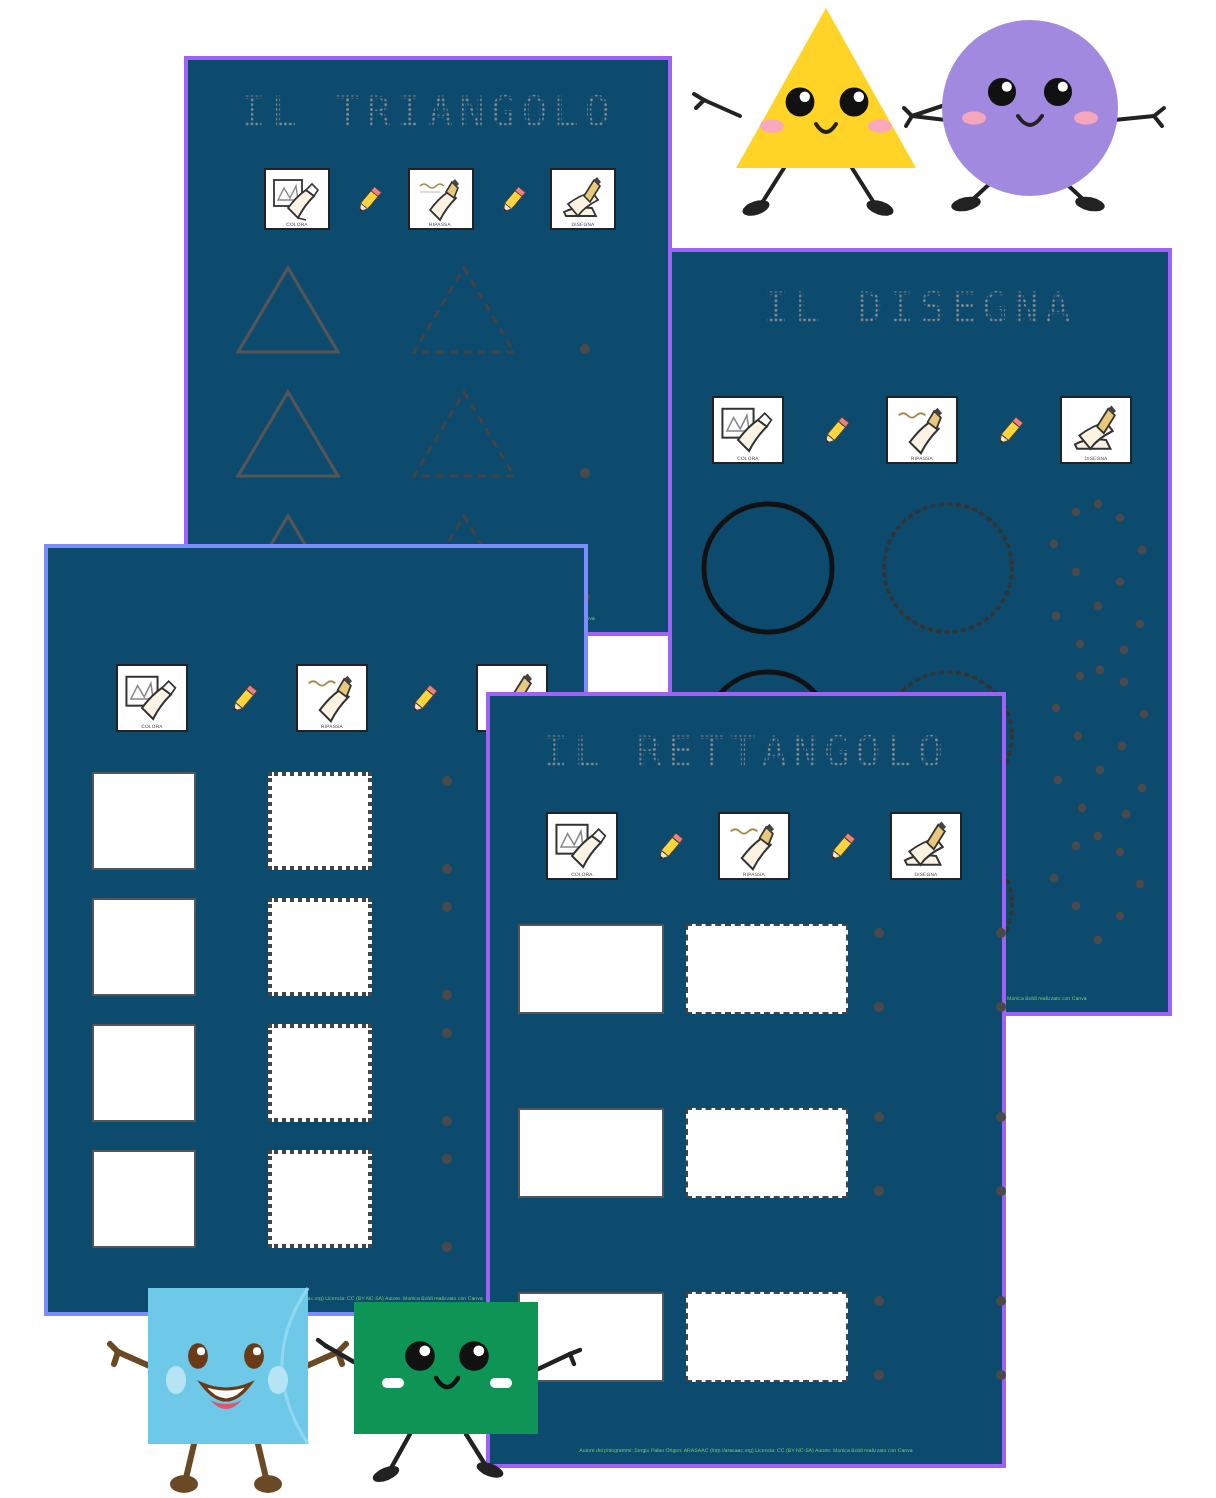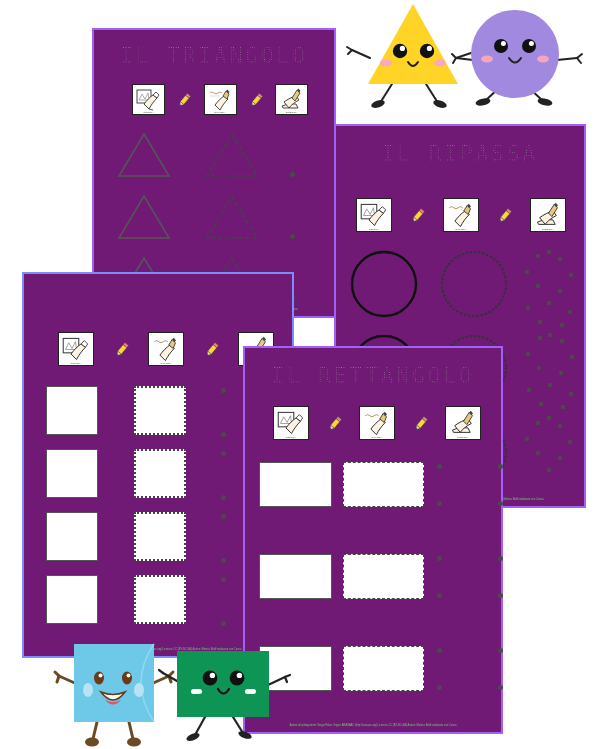--- a/index.html
+++ b/index.html
@@ -7,21 +7,21 @@
     width:608px;height:749px;
     background:#ffffff;
     font-family:"Liberation Sans", sans-serif;
     position:relative;
     overflow:hidden;
   }
 
   
   .sheet{
     position:absolute;
-    background:#701a75;
+    background:#0c4a6e;
     border:2px solid #a061f7;
     box-sizing:border-box;
   }
   .sheet-inner{position:absolute;inset:0;}
 
   
   .title{
     position:absolute;
     left:0;right:0;
     text-align:center;
@@ -186,21 +186,21 @@
     </div>
 
     <div class="credit" style="bottom:4px;">Autore dei pittogrammi: Sergio Palao Origen: ARASAAC (http://arasaac.org) Licencia: CC (BY-NC-SA) Autore: Monica Boldi realizzato con Canva</div>
   </div>
 </div>
 
 <div class="sheet" style="left:334px;top:124px;width:252px;height:384px;border-color:#a061f7;">
   <div class="sheet-inner">
 
     <div class="title" style="top:16px;font-size:21px;">
-      <span>IL RIPASSA</span>
+      <span>IL DISEGNA</span>
     </div>
 
     <div class="iconrow" style="left:20px;top:72px;width:210px;justify-content:space-between;">
 
       <div class="picto" style="width:36px;height:34px;">
         <svg width="30" height="27" viewBox="0 0 27 24">
           <rect x="2" y="2" width="14" height="13" fill="#fff" stroke="#333" stroke-width="0.9"></rect>
           <path d="M4 12 L7 6 L10 11 L13 5 L14 12 Z" fill="none" stroke="#888" stroke-width="0.7"></path>
           <path d="M9 16 C12 12 15 9 18 7 L22 10 C19 13 16 17 14 21 Z" fill="#fdf3e3" stroke="#333" stroke-width="0.9"></path>
           <path d="M18 7 L21 4 L24 7 L22 10 Z" fill="#fff" stroke="#333" stroke-width="0.8"></path>

